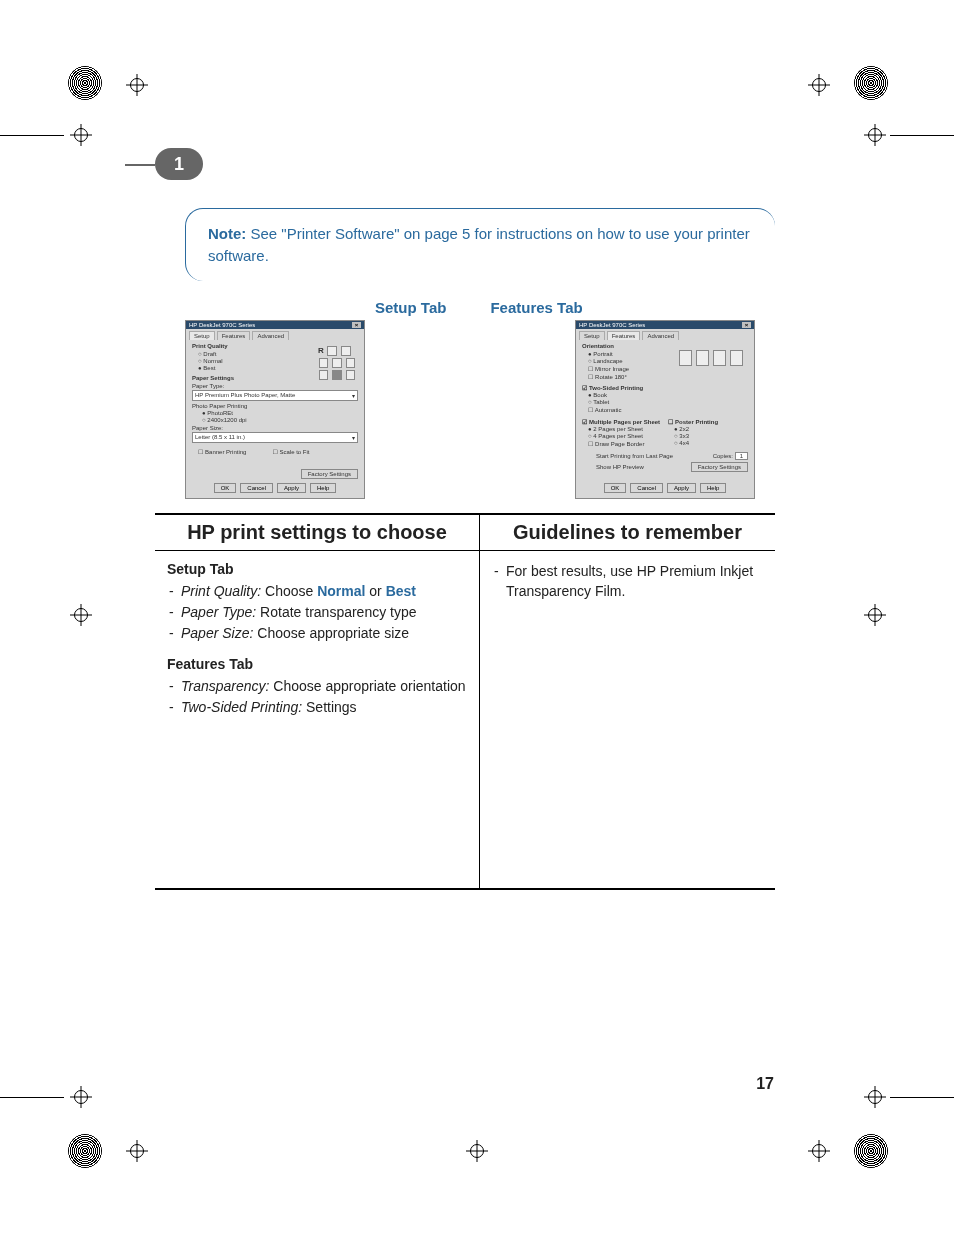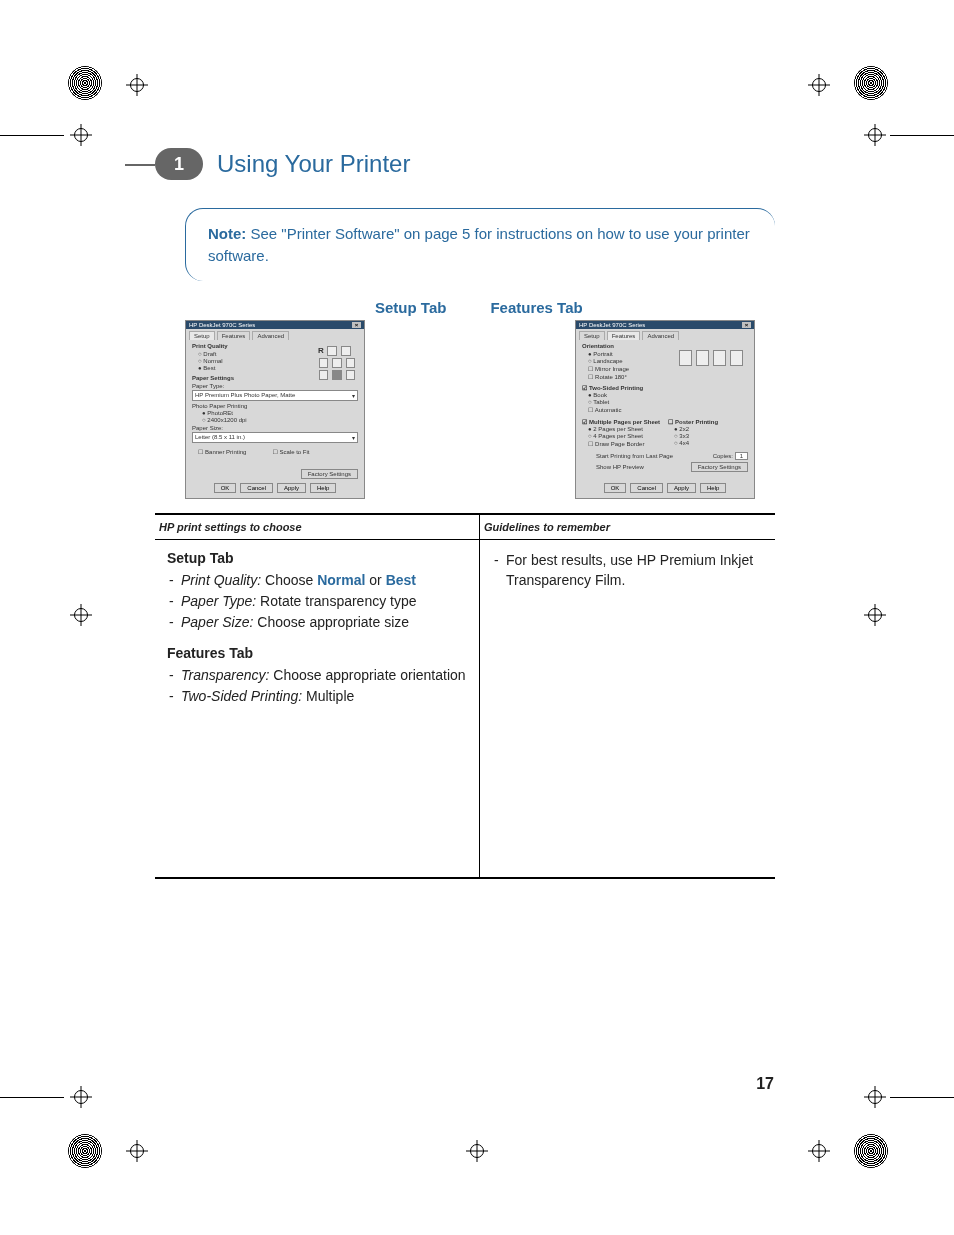--- a/index.html
+++ b/index.html
@@ -146,23 +146,22 @@
     border-collapse: collapse;
     width: 620px;
     margin-left: 0;
     font-size: 14px;
   }
   table.settings th {
     border-top: 2px solid #000;
     border-bottom: 1px solid #000;
     padding: 6px 4px;
     font-weight: 700;
-    font-size: 11px;
-    text-align: left;
-    font-style: italic;
+    font-size: 20px;
+    text-align: center;
   }
   table.settings td {
     vertical-align: top;
     padding: 8px 12px 160px 12px;
     border-bottom: 2px solid #000;
     font-size: 14px;
     line-height: 1.45;
   }
   table.settings th:first-child, table.settings td:first-child {
     border-right: 1px solid #000;
@@ -235,21 +234,20 @@
 <div class="swirl" style="left:854px; top:1134px;"></div>
 
 <div class="hline" style="left:0; top:135px; width:64px;"></div>
 <div class="hline" style="left:890px; top:135px; width:64px;"></div>
 <div class="hline" style="left:0; top:1097px; width:64px;"></div>
 <div class="hline" style="left:890px; top:1097px; width:64px;"></div>
 
 <div class="page">
   <div class="chapter-header">
     <div class="chapter-badge">1</div>
-    <div class="chapter-title">Using Your Printer</div>
   </div>
 
   <div class="note-box">
     <span class="note-label">Note:</span><span> See "Printer Software" on page 5 for instructions on how to use your printer software.</span>
   </div>
 
   <div class="tab-labels">
     <div class="lbl-setup">Setup Tab</div>
     <div class="lbl-features">Features Tab</div>
   </div>
@@ -390,21 +388,21 @@
         <td>
           <div class="bold">Setup Tab</div>
           <ul class="dash">
             <li><span class="ital">Print Quality:</span><span> Choose </span><span class="link bold">Normal</span><span> or </span><span class="link bold">Best</span></li>
             <li><span class="ital">Paper Type:</span><span> Rotate transparency type</span></li>
             <li><span class="ital">Paper Size:</span><span> Choose appropriate size</span></li>
           </ul>
           <div class="bold">Features Tab</div>
           <ul class="dash">
             <li><span class="ital">Transparency:</span><span> Choose appropriate orientation</span></li>
-            <li><span class="ital">Two-Sided Printing:</span><span> Multiple</span></li>
+            <li><span class="ital">Two-Sided Printing:</span><span> Settings</span></li>
           </ul>
         </td>
         <td>
           <ul class="dash">
             <li>For best results, use HP Premium Inkjet Transparency Film.</li>
           </ul>
         </td>
       </tr>
     </tbody>
   </table>

